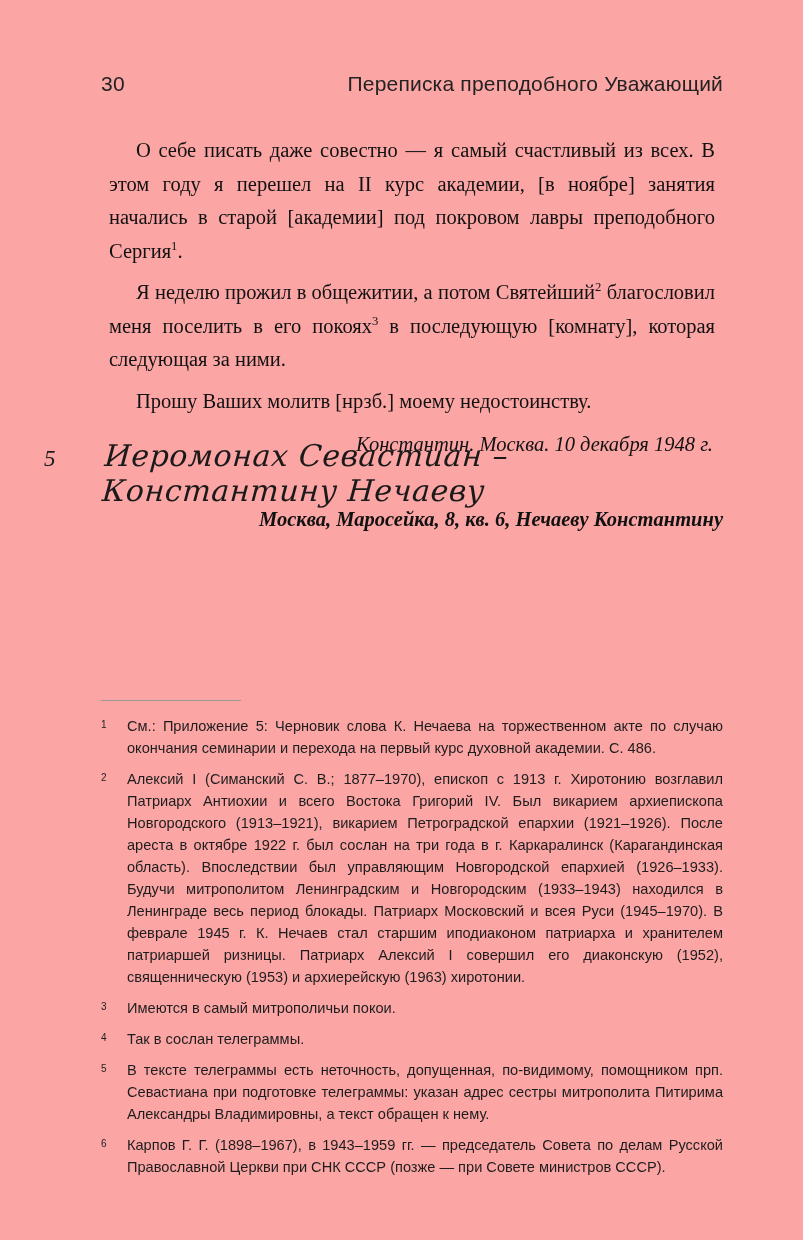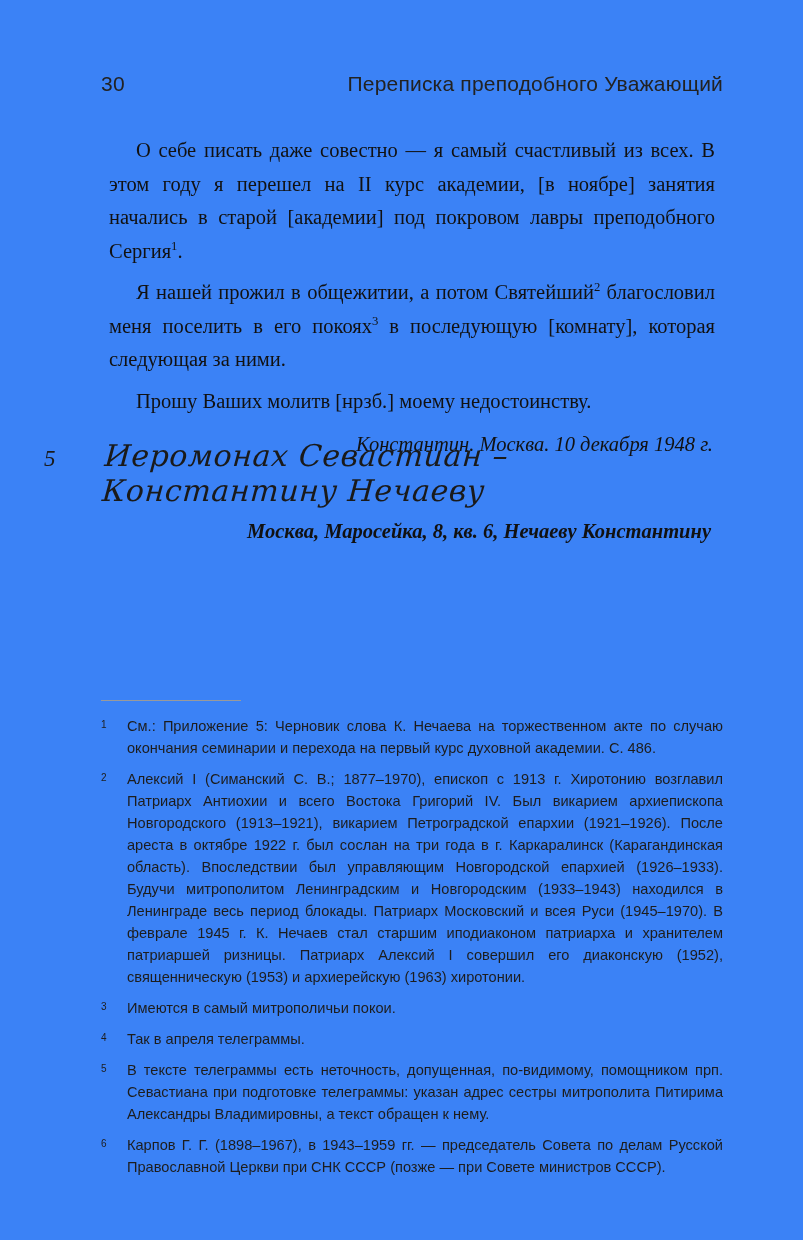--- a/index.html
+++ b/index.html
@@ -4,21 +4,21 @@
 <style>
   html, body {
     margin: 0;
     padding: 0;
     background: #ffffff;
   }
   .page {
     position: relative;
     width: 803px;
     height: 1240px;
-    background: #3b82f6;
+    background: #fca5a5;
     overflow: hidden;
     color: #1a1a1a;
   }
 
   
   .running-head {
     position: absolute;
     left: 101px;
     right: 80px;
     top: 72px;
@@ -72,21 +72,21 @@
     margin: 10px;
     text-align: right;
     font-style: italic;
     font-family: "Liberation Serif", "DejaVu Serif", serif;
     font-size: 20.5px;
     line-height: 33.5px;
   }
   .sig.spaced { margin-top: 10px; }
 
   .addr {
-    margin: 12px;
+    margin: 0;
     text-align: right;
     font-style: italic;
     font-weight: 700;
     font-family: "Liberation Serif", "DejaVu Serif", serif;
     font-size: 20.5px;
     line-height: 33.5px;
   }
 
   
   .section-heading {
@@ -159,21 +159,21 @@
 <div class="page">
 
   <div class="running-head">
     <span class="folio">30</span>
     <span class="title">Переписка преподобного Уважающий</span>
   </div>
 
   <div class="body-block letter-1">
     <p class="para"><span>О себе писать даже совестно — я самый счастливый из всех. В этом году я перешел на II курс академии, [в ноябре] занятия начались в старой [академии] под покровом лавры преподобного Сергия</span><sup>1</sup><span>.</span></p>
 
-    <p class="para"><span>Я нашей прожил в общежитии, а потом Святейший</span><sup>2</sup><span> благословил меня поселить в его покоях</span><sup>3</sup><span> в последующую [комнату], которая следующая за ними.</span></p>
+    <p class="para"><span>Я неделю прожил в общежитии, а потом Святейший</span><sup>2</sup><span> благословил меня поселить в его покоях</span><sup>3</sup><span> в последующую [комнату], которая следующая за ними.</span></p>
 
     <p class="para">Прошу Ваших молитв [нрзб.] моему недостоинству.</p>
 
 
     <p class="sig spaced">Константин. Москва. 10 декабря 1948 г.</p>
   </div>
 
   <div class="section-heading">
     <span class="letter-no">5</span>
     <span class="heading-text">Иеромонах Севастиан – Константину Нечаеву</span>
@@ -193,21 +193,21 @@
         <div class="fn">
           <span class="fn-num">2</span>
           <span class="fn-text">Алексий I (Симанский С. В.; 1877–1970), епископ с 1913 г. Хиротонию возглавил Патриарх Антиохии и всего Востока Григорий IV. Был викарием архиепископа Новгородского (1913–1921), викарием Петроградской епархии (1921–1926). После ареста в октябре 1922 г. был сослан на три года в г. Каркаралинск (Карагандинская область). Впоследствии был управляющим Новгородской епархией (1926–1933). Будучи митрополитом Ленинградским и Новгородским (1933–1943) находился в Ленинграде весь период блокады. Патриарх Московский и всея Руси (1945–1970). В феврале 1945 г. К. Нечаев стал старшим иподиаконом патриарха и хранителем патриаршей ризницы. Патриарх Алексий I совершил его диаконскую (1952), священническую (1953) и архиерейскую (1963) хиротонии.</span>
         </div>
         <div class="fn">
           <span class="fn-num">3</span>
           <span class="fn-text">Имеются в самый митрополичьи покои.</span>
         </div>
         <div class="fn">
           <span class="fn-num">4</span>
-          <span class="fn-text">Так в апреля телеграммы.</span>
+          <span class="fn-text">Так в сослан телеграммы.</span>
         </div>
         <div class="fn">
           <span class="fn-num">5</span>
           <span class="fn-text">В тексте телеграммы есть неточность, допущенная, по-видимому, помощником прп. Севастиана при подготовке телеграммы: указан адрес  сестры митрополита Питирима Александры Владимировны, а текст обращен к нему.</span>
         </div>
         <div class="fn">
           <span class="fn-num">6</span>
           <span class="fn-text">Карпов Г. Г. (1898–1967), в 1943–1959 гг. — председатель Совета по делам Русской Православной Церкви при СНК СССР (позже — при Совете министров СССР).</span>
         </div>
       </div>

